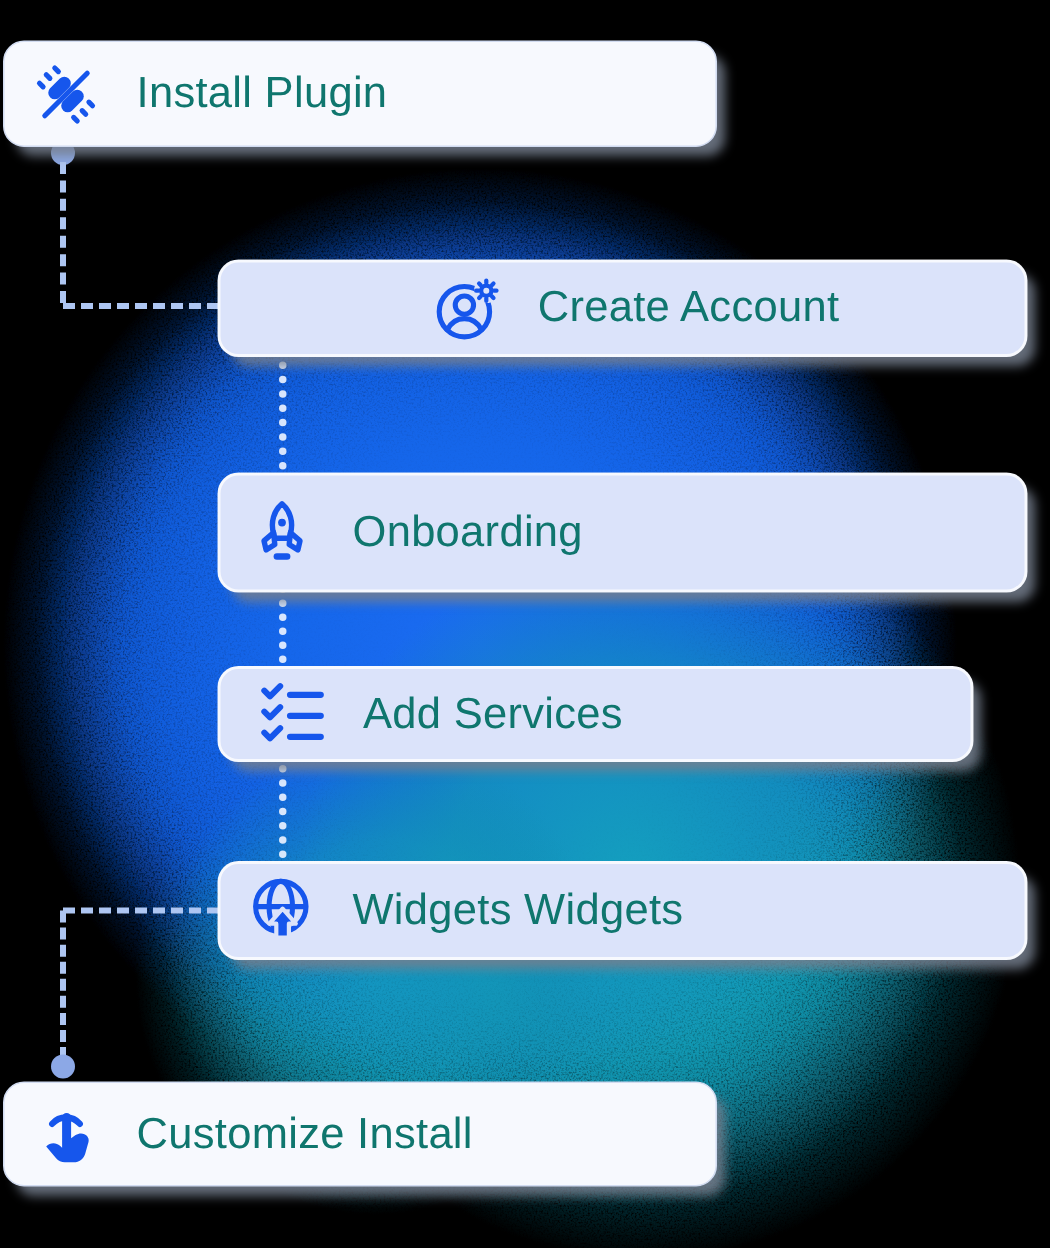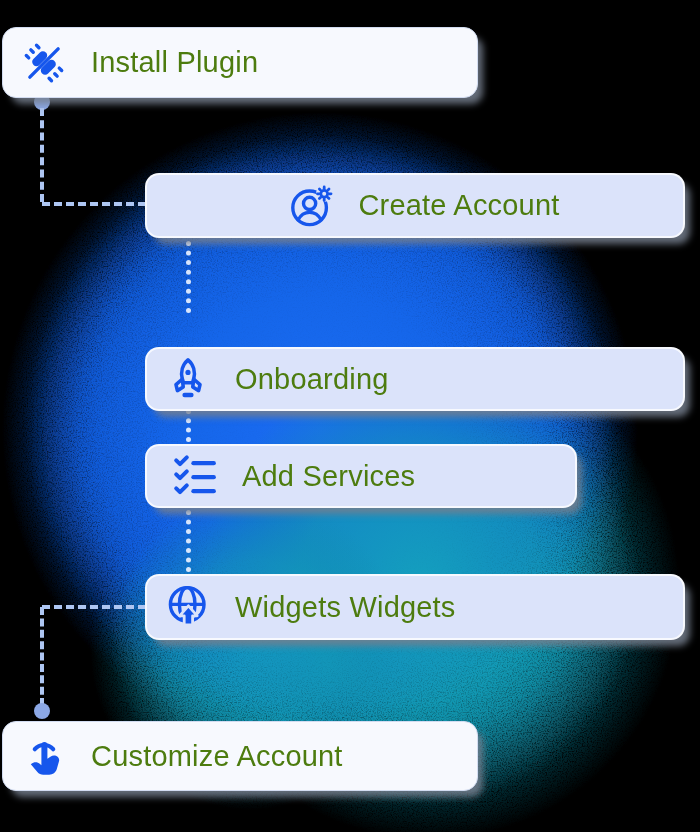--- a/index.html
+++ b/index.html
@@ -9,21 +9,21 @@
     font-family:"Liberation Sans","DejaVu Sans",sans-serif;
   }
   .glow{position:absolute;left:0;top:0;pointer-events:none;}
   .card{
     position:absolute;display:flex;align-items:center;gap:23px;
     padding-left:17px;border-radius:14px;box-sizing:border-box;
     box-shadow:7px 8px 7px -2px rgba(118,127,142,0.85);
   }
   .card.light{background:#f7f9fe;border:1px solid #d2dcf1;}
   .card.tinted{background:#dbe3fa;border:2px solid rgba(255,255,255,0.78);}
-  .label{font-size:29px;color:#4d7c0f;letter-spacing:0.2px;white-space:nowrap;}
+  .label{font-size:29px;color:#0f766e;letter-spacing:0.2px;white-space:nowrap;}
   .icon{width:48px;height:48px;flex:0 0 48px;display:flex;align-items:center;justify-content:center;}
   .icon svg{width:100%;height:100%;display:block;}
   .connector{position:absolute;}
   .dashv{width:0;border-left:4px dashed #aec6f2;}
   .dashh{height:0;border-top:4px dashed #aec6f2;}
   .dotv{width:0;border-left:5px dotted rgba(233,241,255,0.92);}
   .node-dot{position:absolute;width:16px;height:16px;border-radius:50%;background:#8ca8e6;}
 </style>
 </head>
 <body>
@@ -110,36 +110,36 @@
             <line x1="16.76" y1="4.06" x2="16.2" y2="3.5"></line>
             <line x1="18.6" y1="3.3" x2="18.6" y2="2.5"></line>
             <line x1="20.44" y1="4.06" x2="21.0" y2="3.5"></line>
           </g>
         </g>
       </svg>
     </span>
     <span class="label">Create Account</span>
   </div>
 
-  <div class="card tinted" style="left:145px;top:315px;width:540px;height:64px;margin-top:32px;">
+  <div class="card tinted" style="left:145px;top:315px;width:540px;height:80px;">
     <span class="icon">
       <svg viewBox="0 0 24 24">
         <g fill="none" stroke="#1656ec" stroke-width="1.8" stroke-linejoin="round" stroke-linecap="round">
           <path d="M12 2.4 C14.7 4.7 15.9 8.5 14.8 12.4 L14.4 13.9 L9.6 13.9 L9.2 12.4 C8.1 8.5 9.3 4.7 12 2.4 Z"></path>
           <circle cx="12" cy="8.7" r="1.3" fill="#1656ec" stroke="none"></circle>
           <path d="M9.2 12 L6 14.8 L6.7 17.8 L9.6 16 Z"></path>
           <path d="M14.8 12 L18 14.8 L17.3 17.8 L14.4 16 Z"></path>
           <line x1="10.3" y1="20" x2="13.7" y2="20" stroke-width="2.2"></line>
         </g>
       </svg>
     </span>
     <span class="label">Onboarding</span>
   </div>
 
-  <div class="card tinted" style="left:145px;top:444px;width:432px;height:64px;padding-left:24px;">
+  <div class="card tinted" style="left:145px;top:444px;width:504px;height:64px;padding-left:24px;">
     <span class="icon">
       <svg viewBox="0 0 24 24">
         <g fill="none" stroke="#1656ec" stroke-linecap="round" stroke-linejoin="round">
           <path d="M2.6 4.2 L4.5 6.1 L7.9 2.7" stroke-width="2"></path>
           <path d="M2.6 11.2 L4.5 13.1 L7.9 9.7" stroke-width="2"></path>
           <path d="M2.6 18.2 L4.5 20.1 L7.9 16.7" stroke-width="2"></path>
           <line x1="11.2" y1="5.6" x2="21.4" y2="5.6" stroke-width="2.1"></line>
           <line x1="11.2" y1="12.6" x2="21.4" y2="12.6" stroke-width="2.1"></line>
           <line x1="11.2" y1="19.6" x2="21.4" y2="19.6" stroke-width="2.1"></line>
         </g>
@@ -164,16 +164,16 @@
 
   <div class="card light" style="left:2px;top:721px;width:476px;height:70px;">
     <span class="icon">
       <svg viewBox="0 0 24 24">
         <path d="M7.4 8.6 A 6.1 6.1 0 0 1 16.6 8.6" fill="none" stroke="#1656ec" stroke-width="2.1" stroke-linecap="round"></path>
         <path fill="#1656ec" d="M10.7 6.5 a1.5 1.5 0 0 1 3 0 l0 6.9 1.5 -1.05 c2.3 -1.5 4.9 0.3 4.3 2.3
                  l-1.1 3.9 c-0.5 1.7 -2 2.85 -3.8 2.85 l-3 0 c-1.1 0 -2.2 -0.5 -2.9 -1.35
                  l-3.3 -3.9 c1.3 -1.35 3.3 -1.4 4.6 -0.2 l0.7 0.65 Z"></path>
       </svg>
     </span>
-    <span class="label">Customize Account</span>
+    <span class="label">Customize Install</span>
   </div>
 
 </div>
 
 </body></html>

